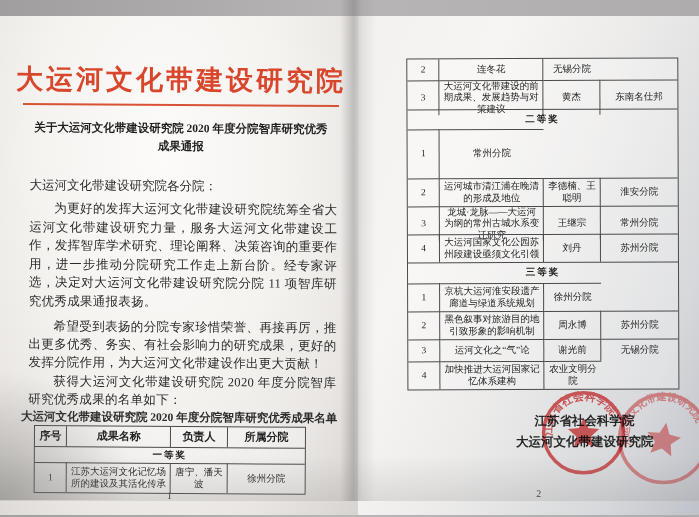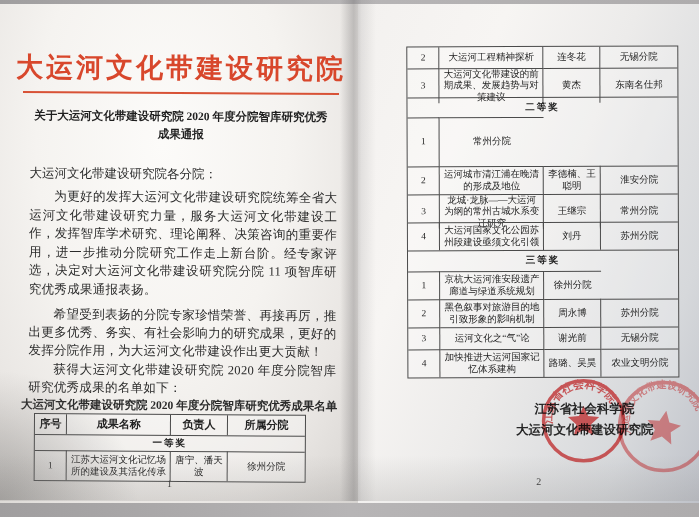--- a/index.html
+++ b/index.html
@@ -1,19 +1,19 @@
 <!DOCTYPE html>
 <html><head>
 <meta charset="utf-8">
 <style>
   html,body{margin:0;padding:0;background:#9c9a9b;}
   .photo{position:relative;width:699px;height:517px;overflow:hidden;
          background:linear-gradient(90deg,#a09e9f 0%,#b7b5b6 50%,#aeacad 100%);
          font-family:"Liberation Serif","DejaVu Serif",serif;color:#2b2b2b;}
-  .page{position:absolute;top:4px;height:499px;}
+  .page{position:absolute;top:16px;height:499px;}
   .page-left{left:0;width:360px;
       background:radial-gradient(ellipse at 45% 28%,#fcfbf9 0%,#f5f3f0 45%,#e9e6e3 75%,#d6d3d0 100%);}
   .page-right{left:358px;width:341px;
       background:linear-gradient(112deg,#f3f1ef 0%,#f7f5f3 28%,#ecebea 52%,#d6d8db 82%,#bfc2c9 100%);}
   .inner{position:absolute;inset:0;}
   .page-left .inner{transform:rotate(.35deg);}
   .page-right .inner{transform:rotate(-.2deg);}
   .gutter{position:absolute;left:340px;top:0;width:36px;height:501px;
       background:linear-gradient(90deg,rgba(0,0,0,0) 0%,rgba(88,86,88,.30) 38%,rgba(130,128,130,.16) 60%,rgba(0,0,0,0) 100%);}
   .shade-bl{position:absolute;left:0;top:360px;width:150px;height:140px;
@@ -91,21 +91,20 @@
       <div class="pgnum pg1">1</div>
     </div>
   </div>
 
   <div class="page page-right">
     <div class="inner">
       <div class="tbl tbl-right">
 
         <div class="trow first" style="height:21px;">
           <div>2</div>
-          <div>大运河工程精神探析</div>
           <div>连冬花</div>
           <div>无锡分院</div>
         </div>
         <div class="trow" style="height:29px;">
           <div>3</div>
           <div>大运河文化带建设的前期成果、发展趋势与对策建议</div>
           <div>黄杰</div>
           <div>东南名仕邦</div>
         </div>
 
@@ -151,21 +150,20 @@
         </div>
         <div class="trow" style="height:22px;">
           <div>3</div>
           <div>运河文化之“气”论</div>
           <div>谢光前</div>
           <div>无锡分院</div>
         </div>
         <div class="trow" style="height:28px;">
           <div>4</div>
           <div>加快推进大运河国家记忆体系建构</div>
-          <div>路璐、吴昊</div>
           <div>农业文明分院</div>
         </div>
       </div>
 
       <div class="sig">
         <div>江苏省社会科学院</div>
         <div>大运河文化带建设研究院</div>
       </div>
 
       <svg class="seal seal-1" width="90" height="90" viewBox="0 0 90 90">

